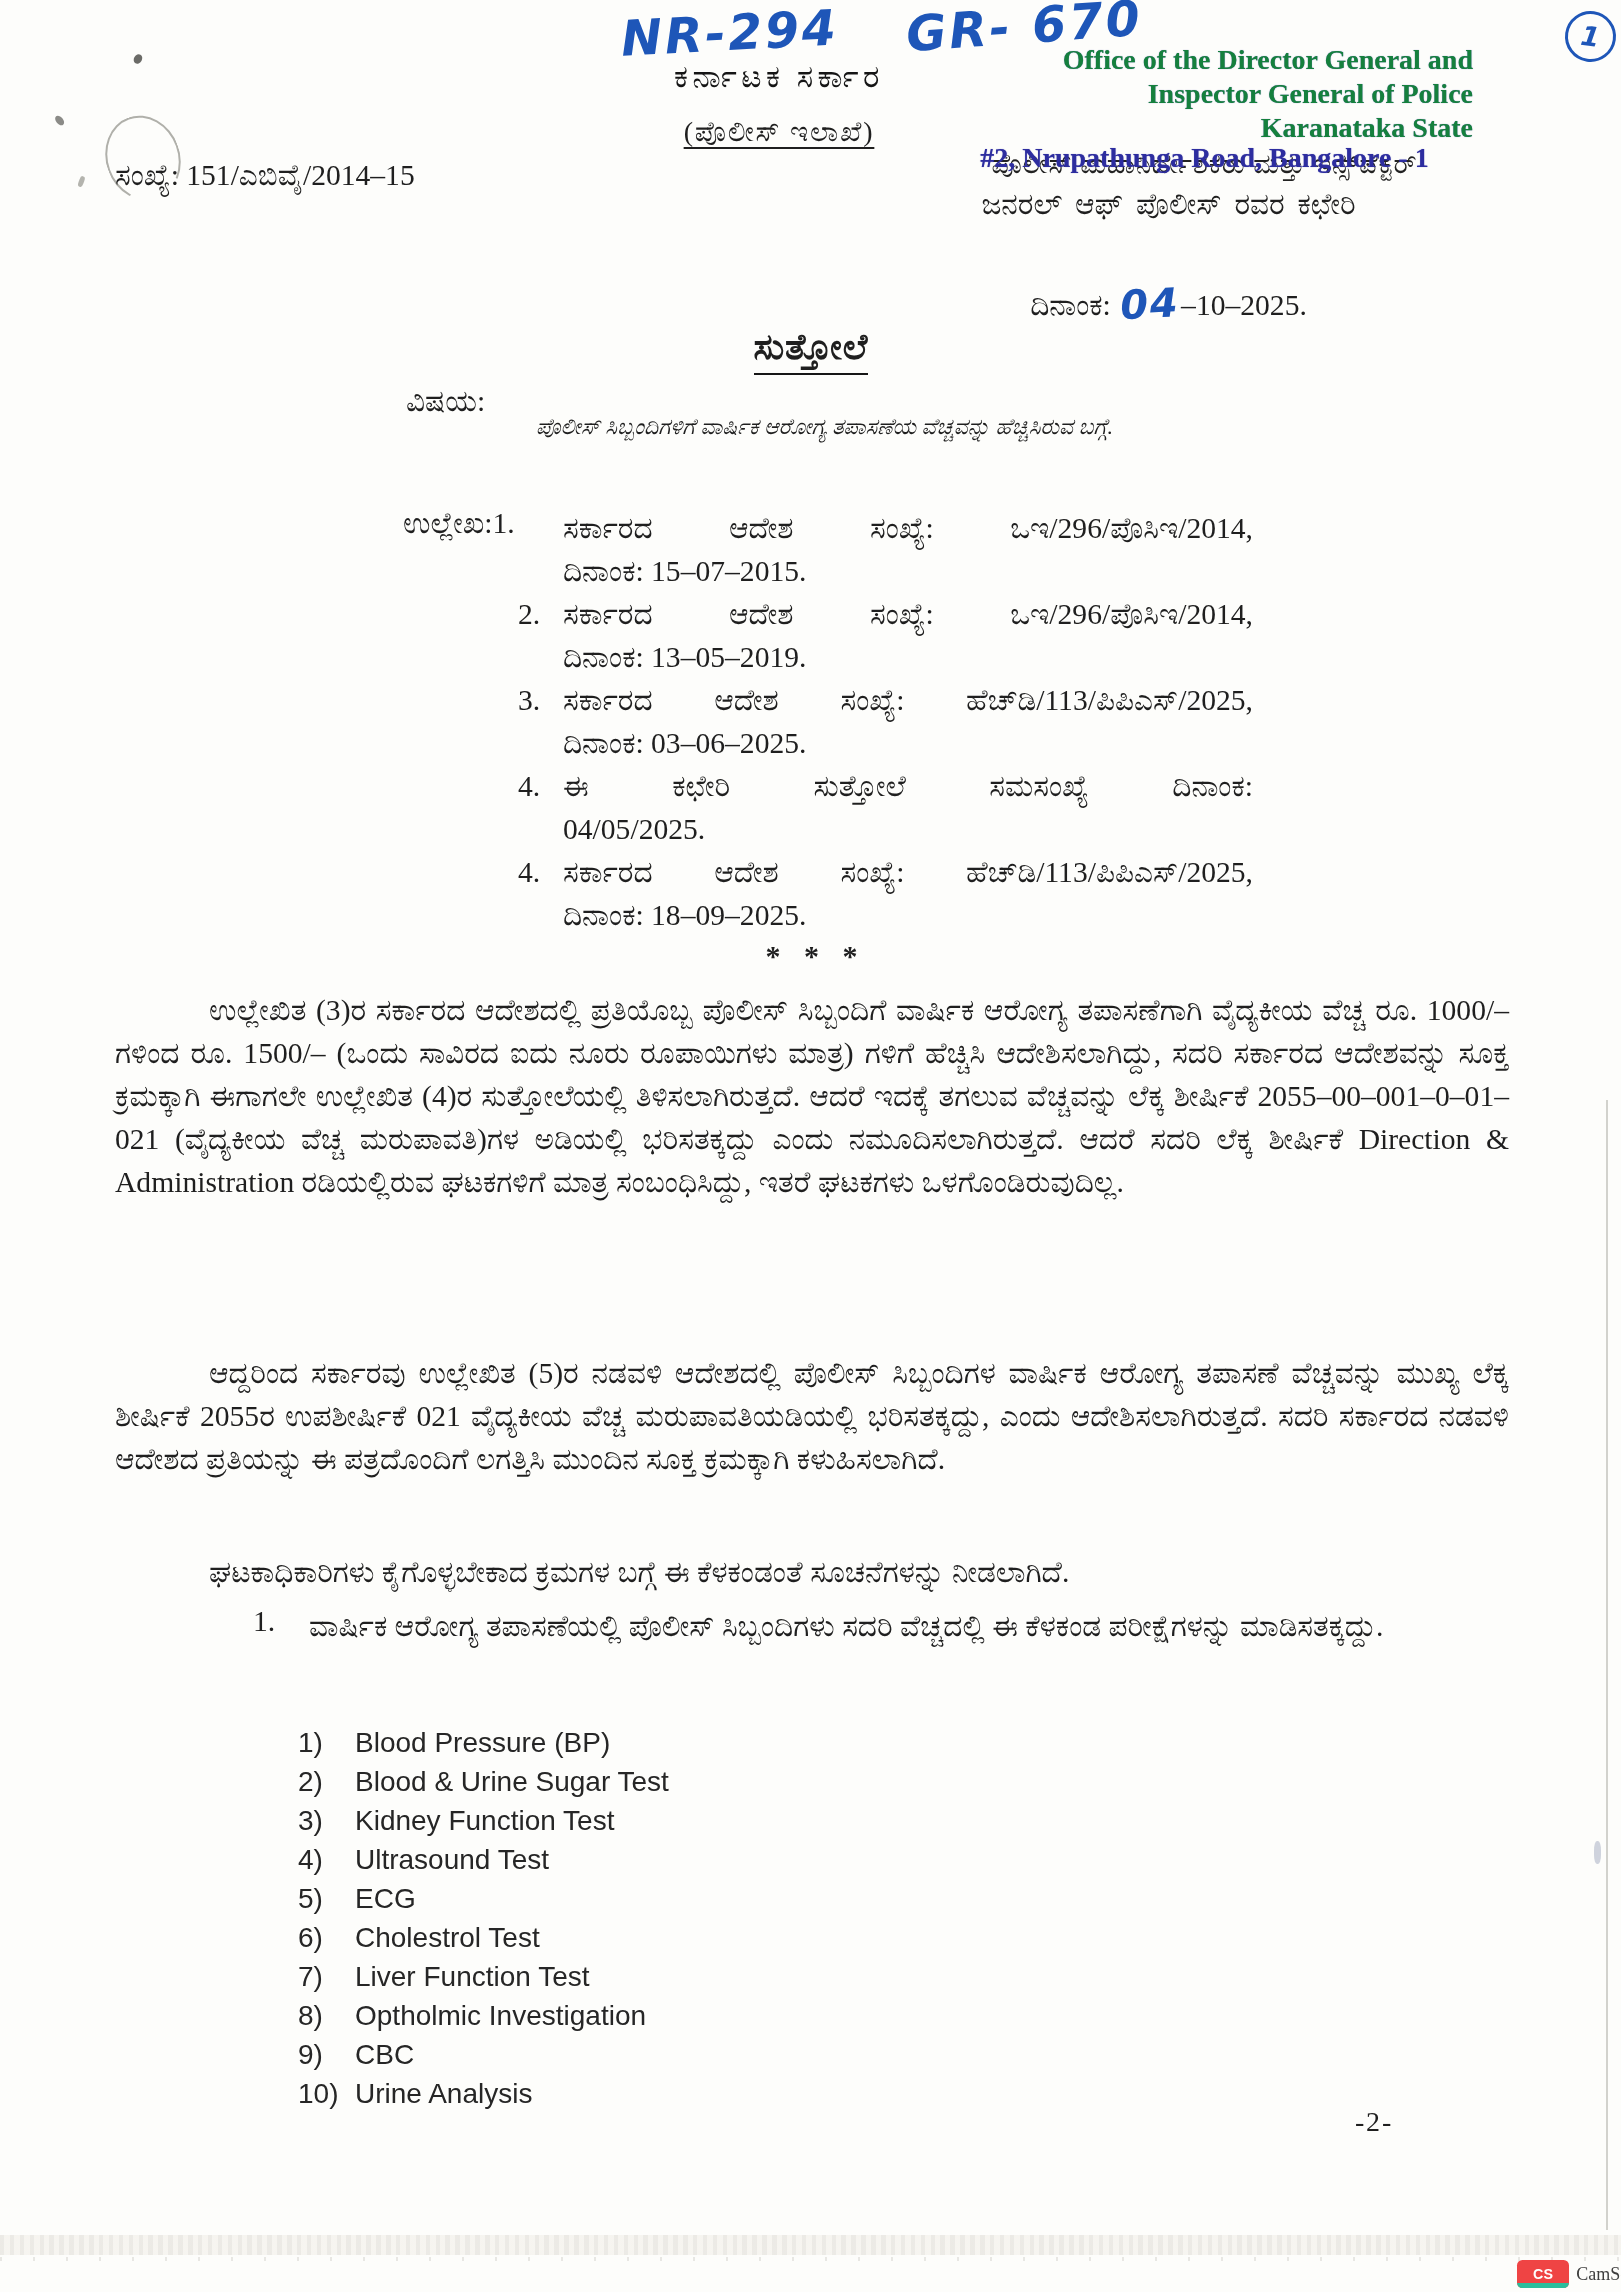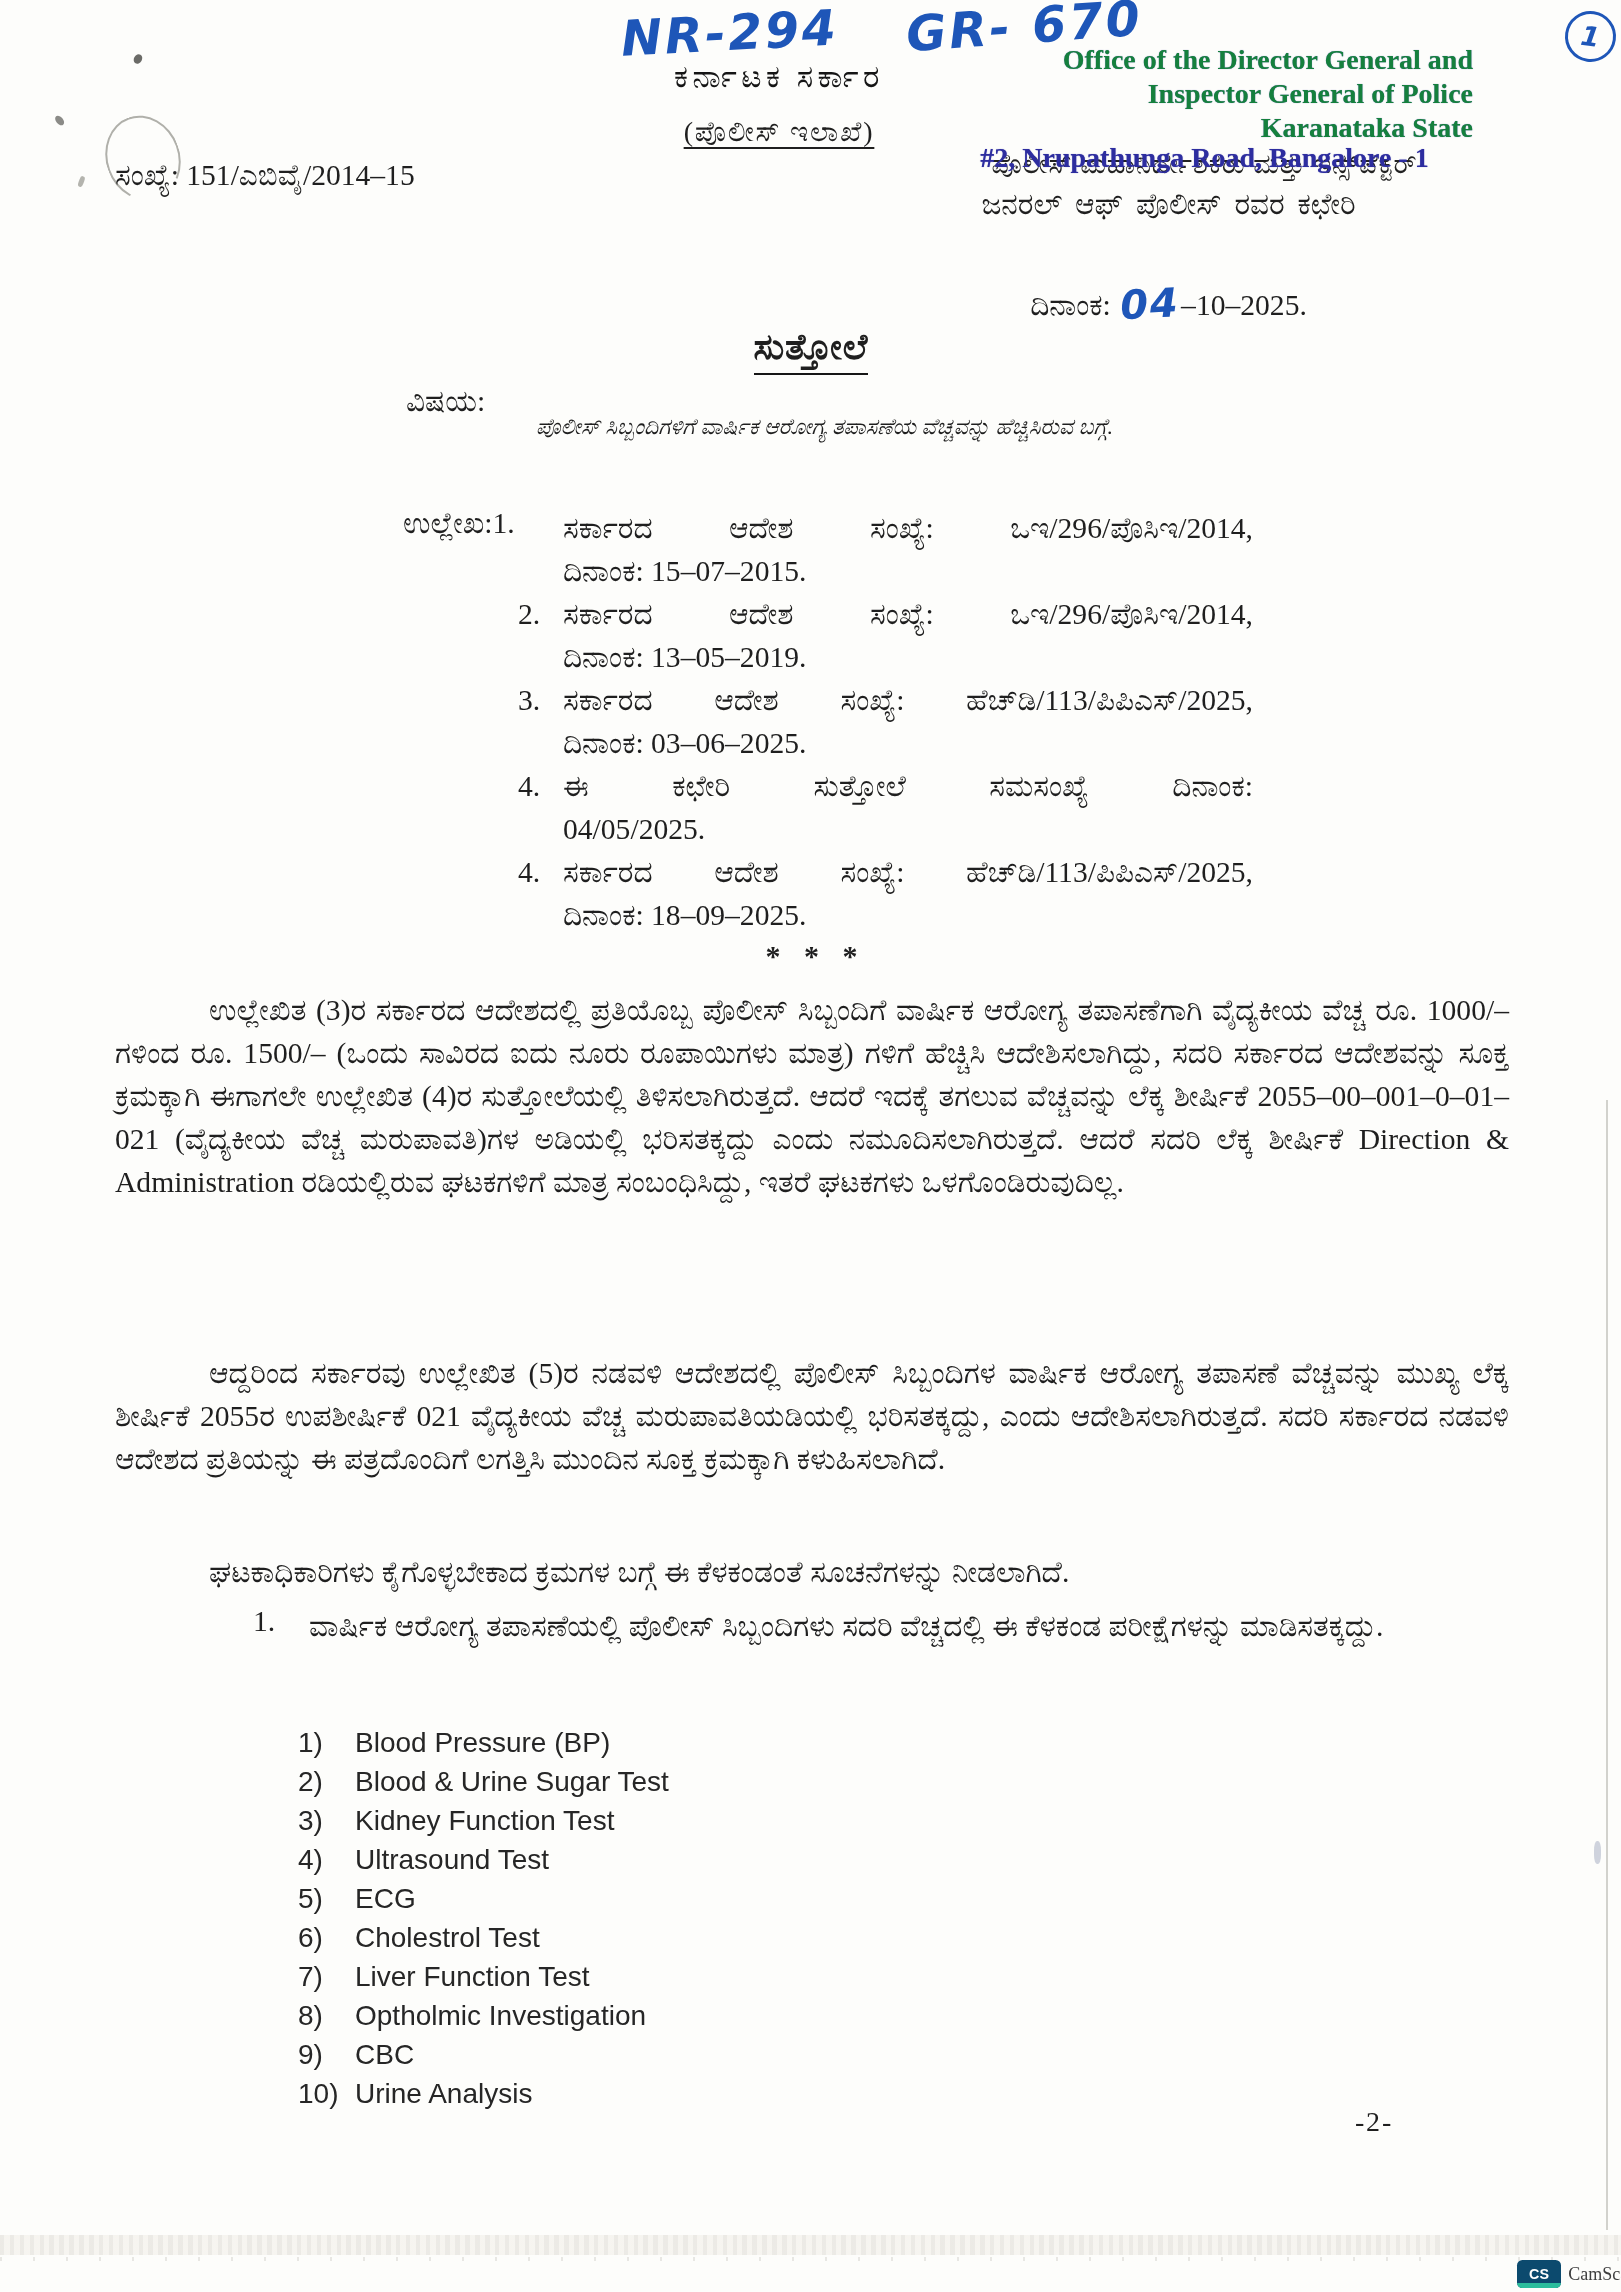--- a/index.html
+++ b/index.html
@@ -75,21 +75,21 @@
   .item1-body{left:309px;top:1605px;width:1200px;font-size:29.6px;line-height:43px;text-align:justify;}
   
   .tests{left:298px;top:1723px;font-family:"Liberation Sans","DejaVu Sans",sans-serif;
          font-size:28px;line-height:39px;color:#262626;}
   .test-row{display:flex;}
   .test-num{width:57px;}
   
   .pageno{left:1355px;top:2106px;font-size:28px;letter-spacing:1.8px;}
   .cam{left:1517px;top:2260px;display:flex;align-items:center;}
   .cam-icon{
-    width:44px;height:28px;background:#0c4a6e;border-radius:5.4px;position:relative;
+    width:52px;height:28px;background:#ef4444;border-radius:5.4px;position:relative;
     display:flex;align-items:center;justify-content:center;overflow:hidden;
     font-family:"Liberation Sans",sans-serif;font-weight:bold;font-size:14.3px;color:#fff;
   }
   .cam-icon::after{content:"";position:absolute;left:0;right:0;bottom:0;height:5.4px;background:#2bbd9c;}
   .cam-label{margin-left:7.2px;font-size:18px;color:#3e3e3e;font-family:"Liberation Serif",serif;}
   
   .scuff-circle{
     left:106px;top:115px;width:70px;height:82px;border:2.7px solid rgba(125,125,118,.6);
     border-radius:50%;border-bottom-color:transparent;transform:rotate(-20deg);
   }

